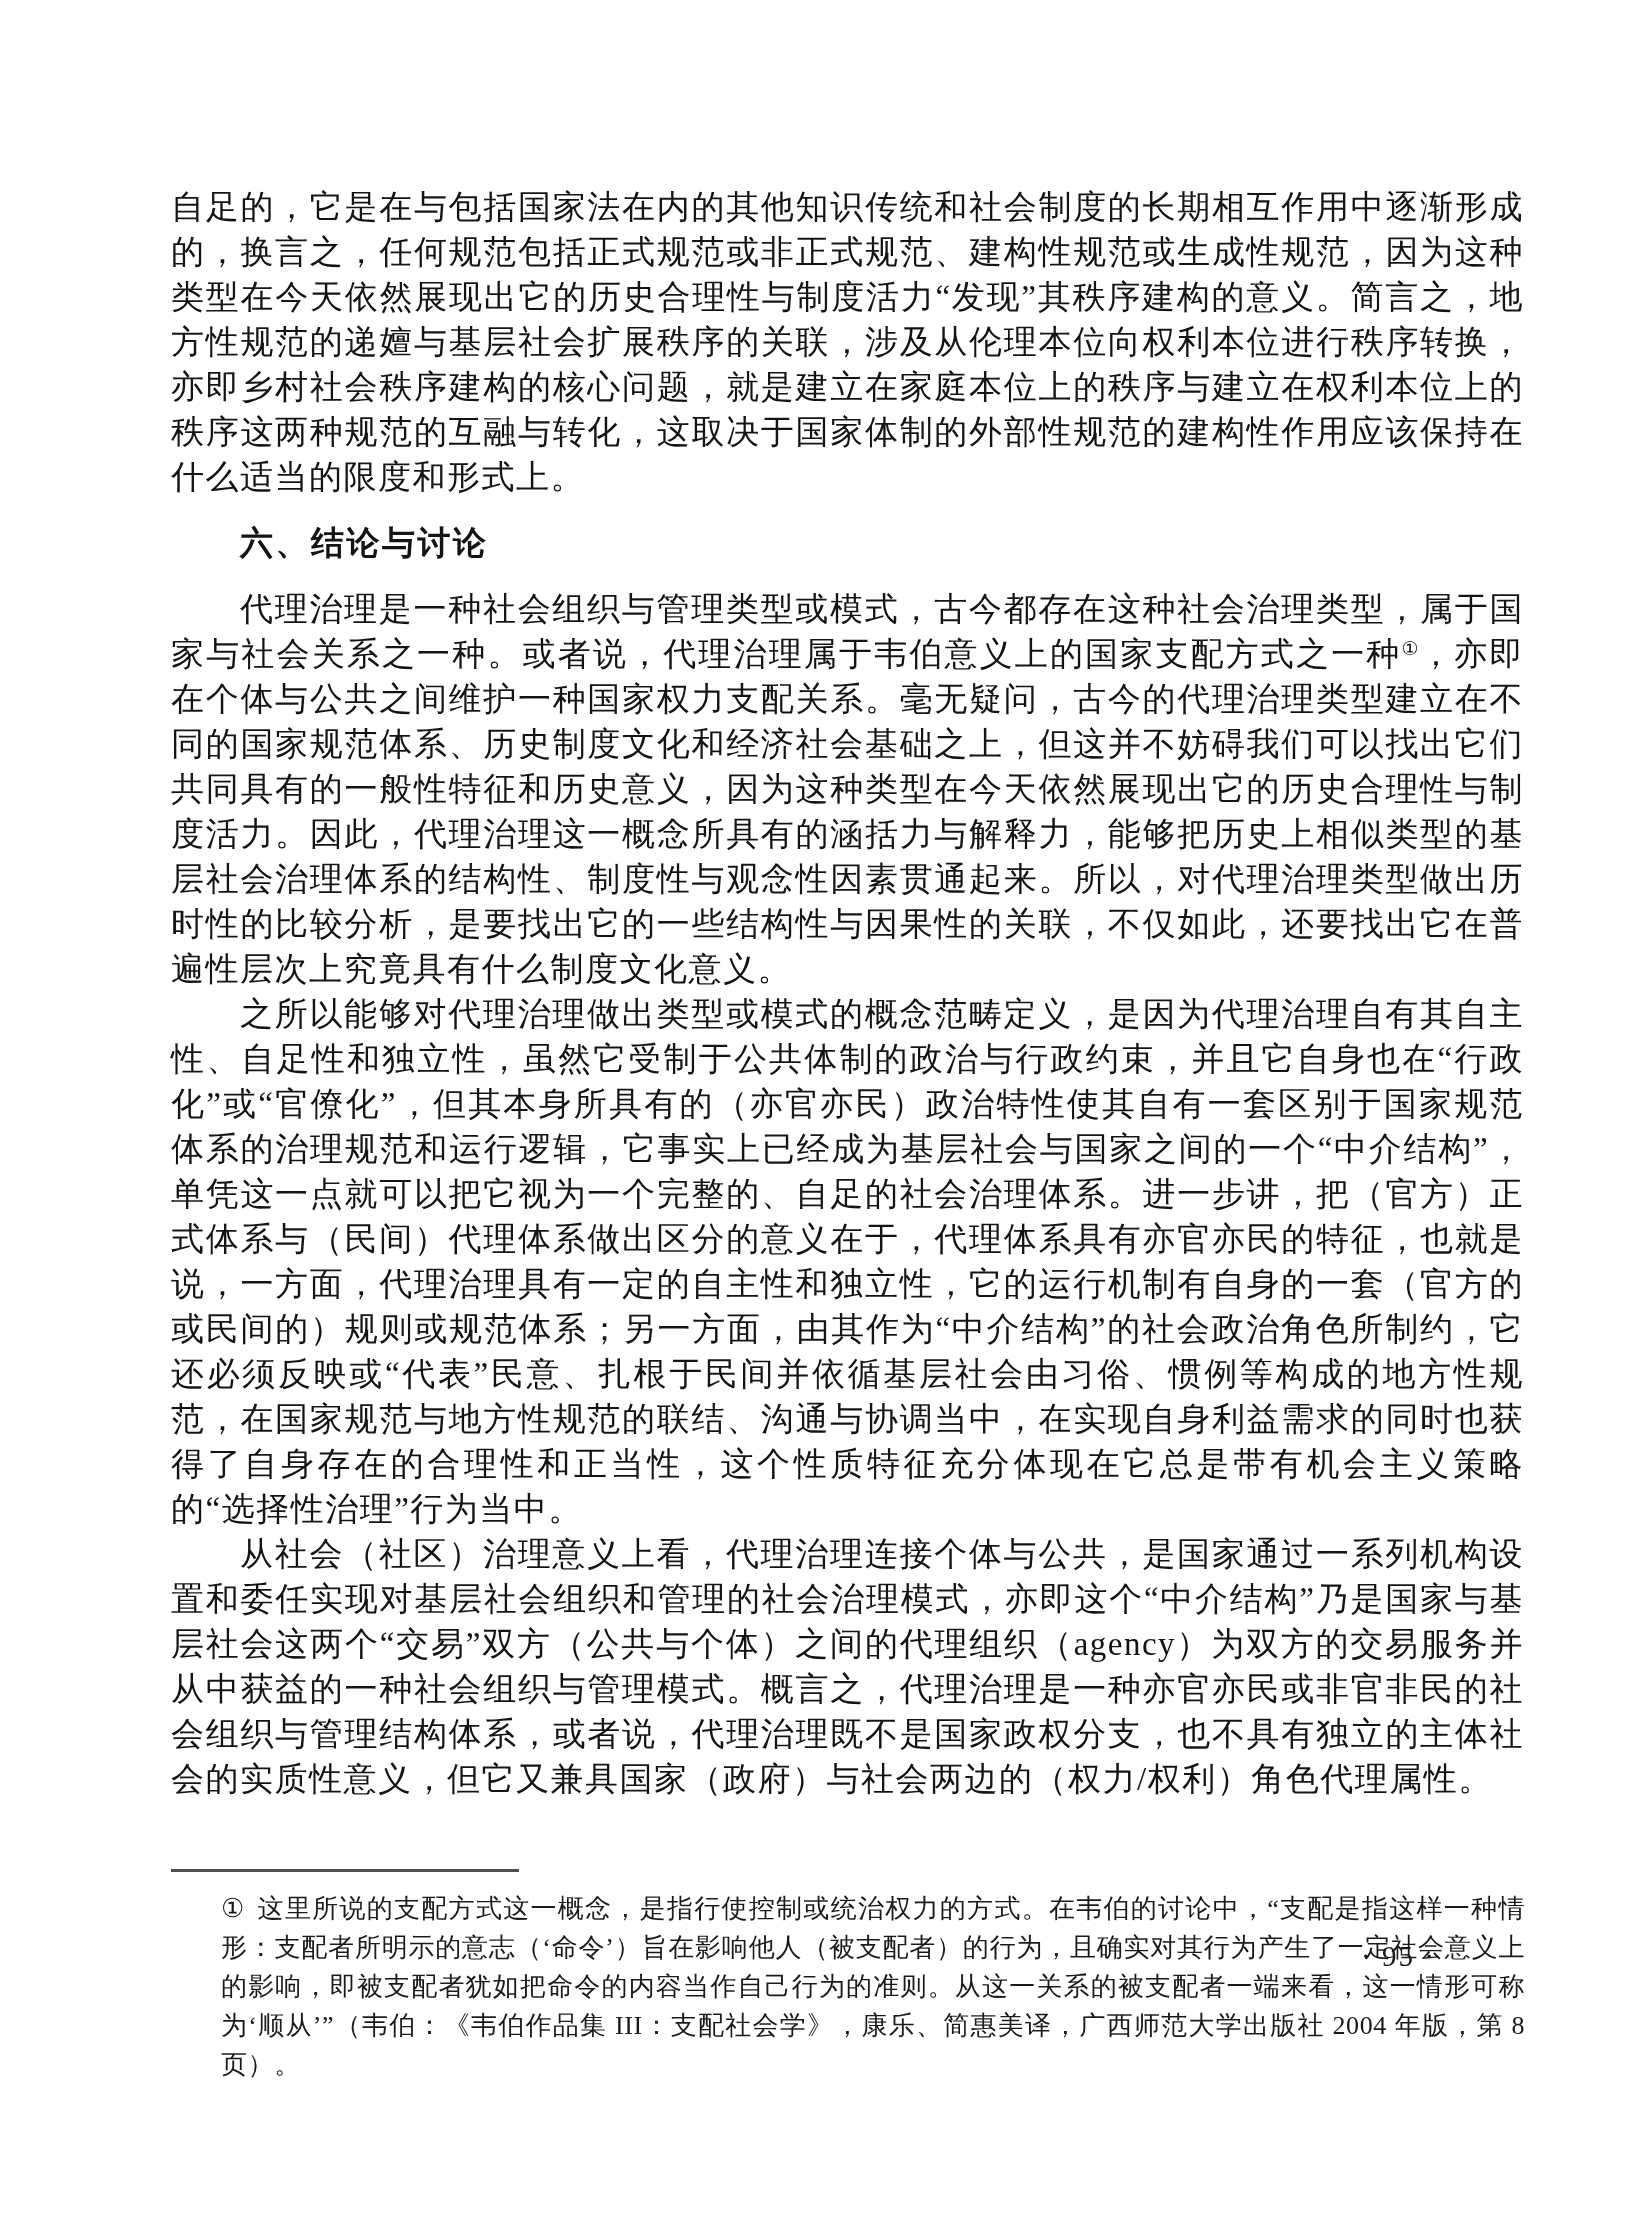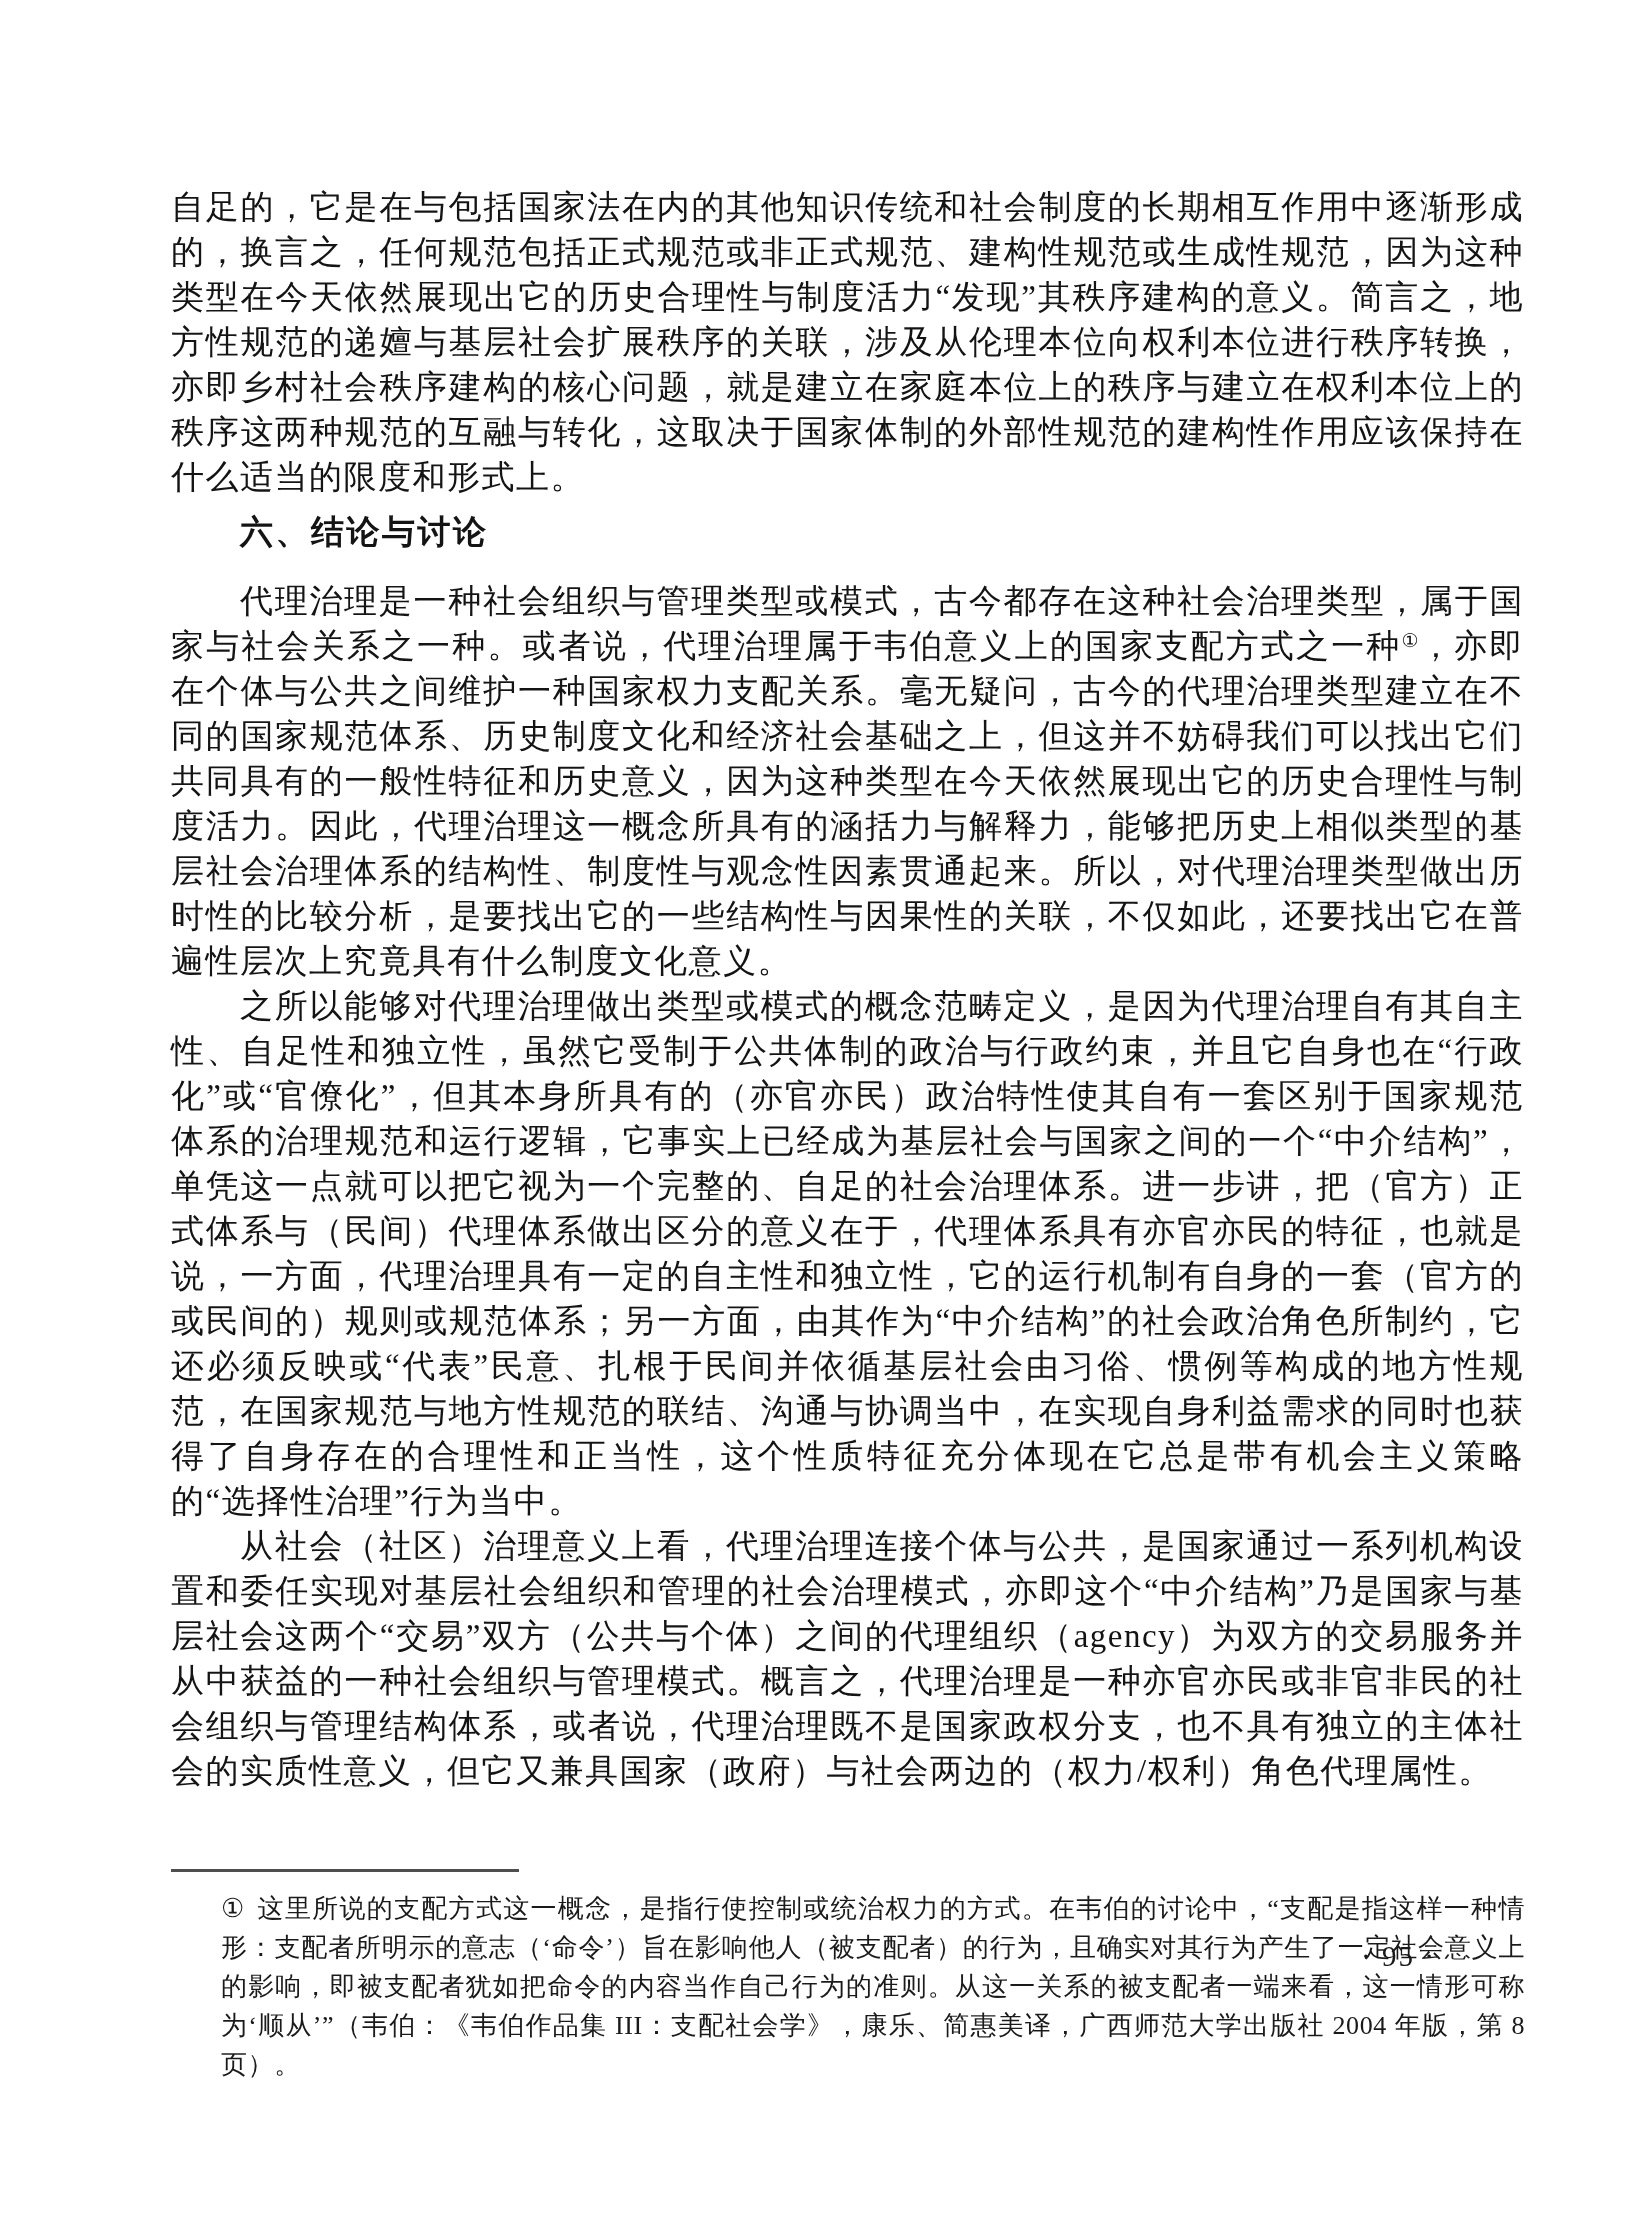--- a/index.html
+++ b/index.html
@@ -29,26 +29,26 @@
   }
   .para {
     margin: 0;
     padding: 0;
     text-indent: 69px;
   }
   .para.no-indent {
     text-indent: 0;
   }
   .section-heading {
-    font-family: Liberation Mono, monospace;
+    font-family: Liberation Sans, sans-serif;
     font-weight: 700;
     font-size: 33px;
     line-height: 45px;
     letter-spacing: 2.5px;
-    margin: 12px 0 22px 0;
+    margin: 20px 0 22px 0;
     padding: 0;
     text-indent: 69px;
     text-align: left;
   }
   .fn-ref {
     font-size: 19px;
     letter-spacing: 0;
     line-height: 0;
     vertical-align: 10px;
   }

